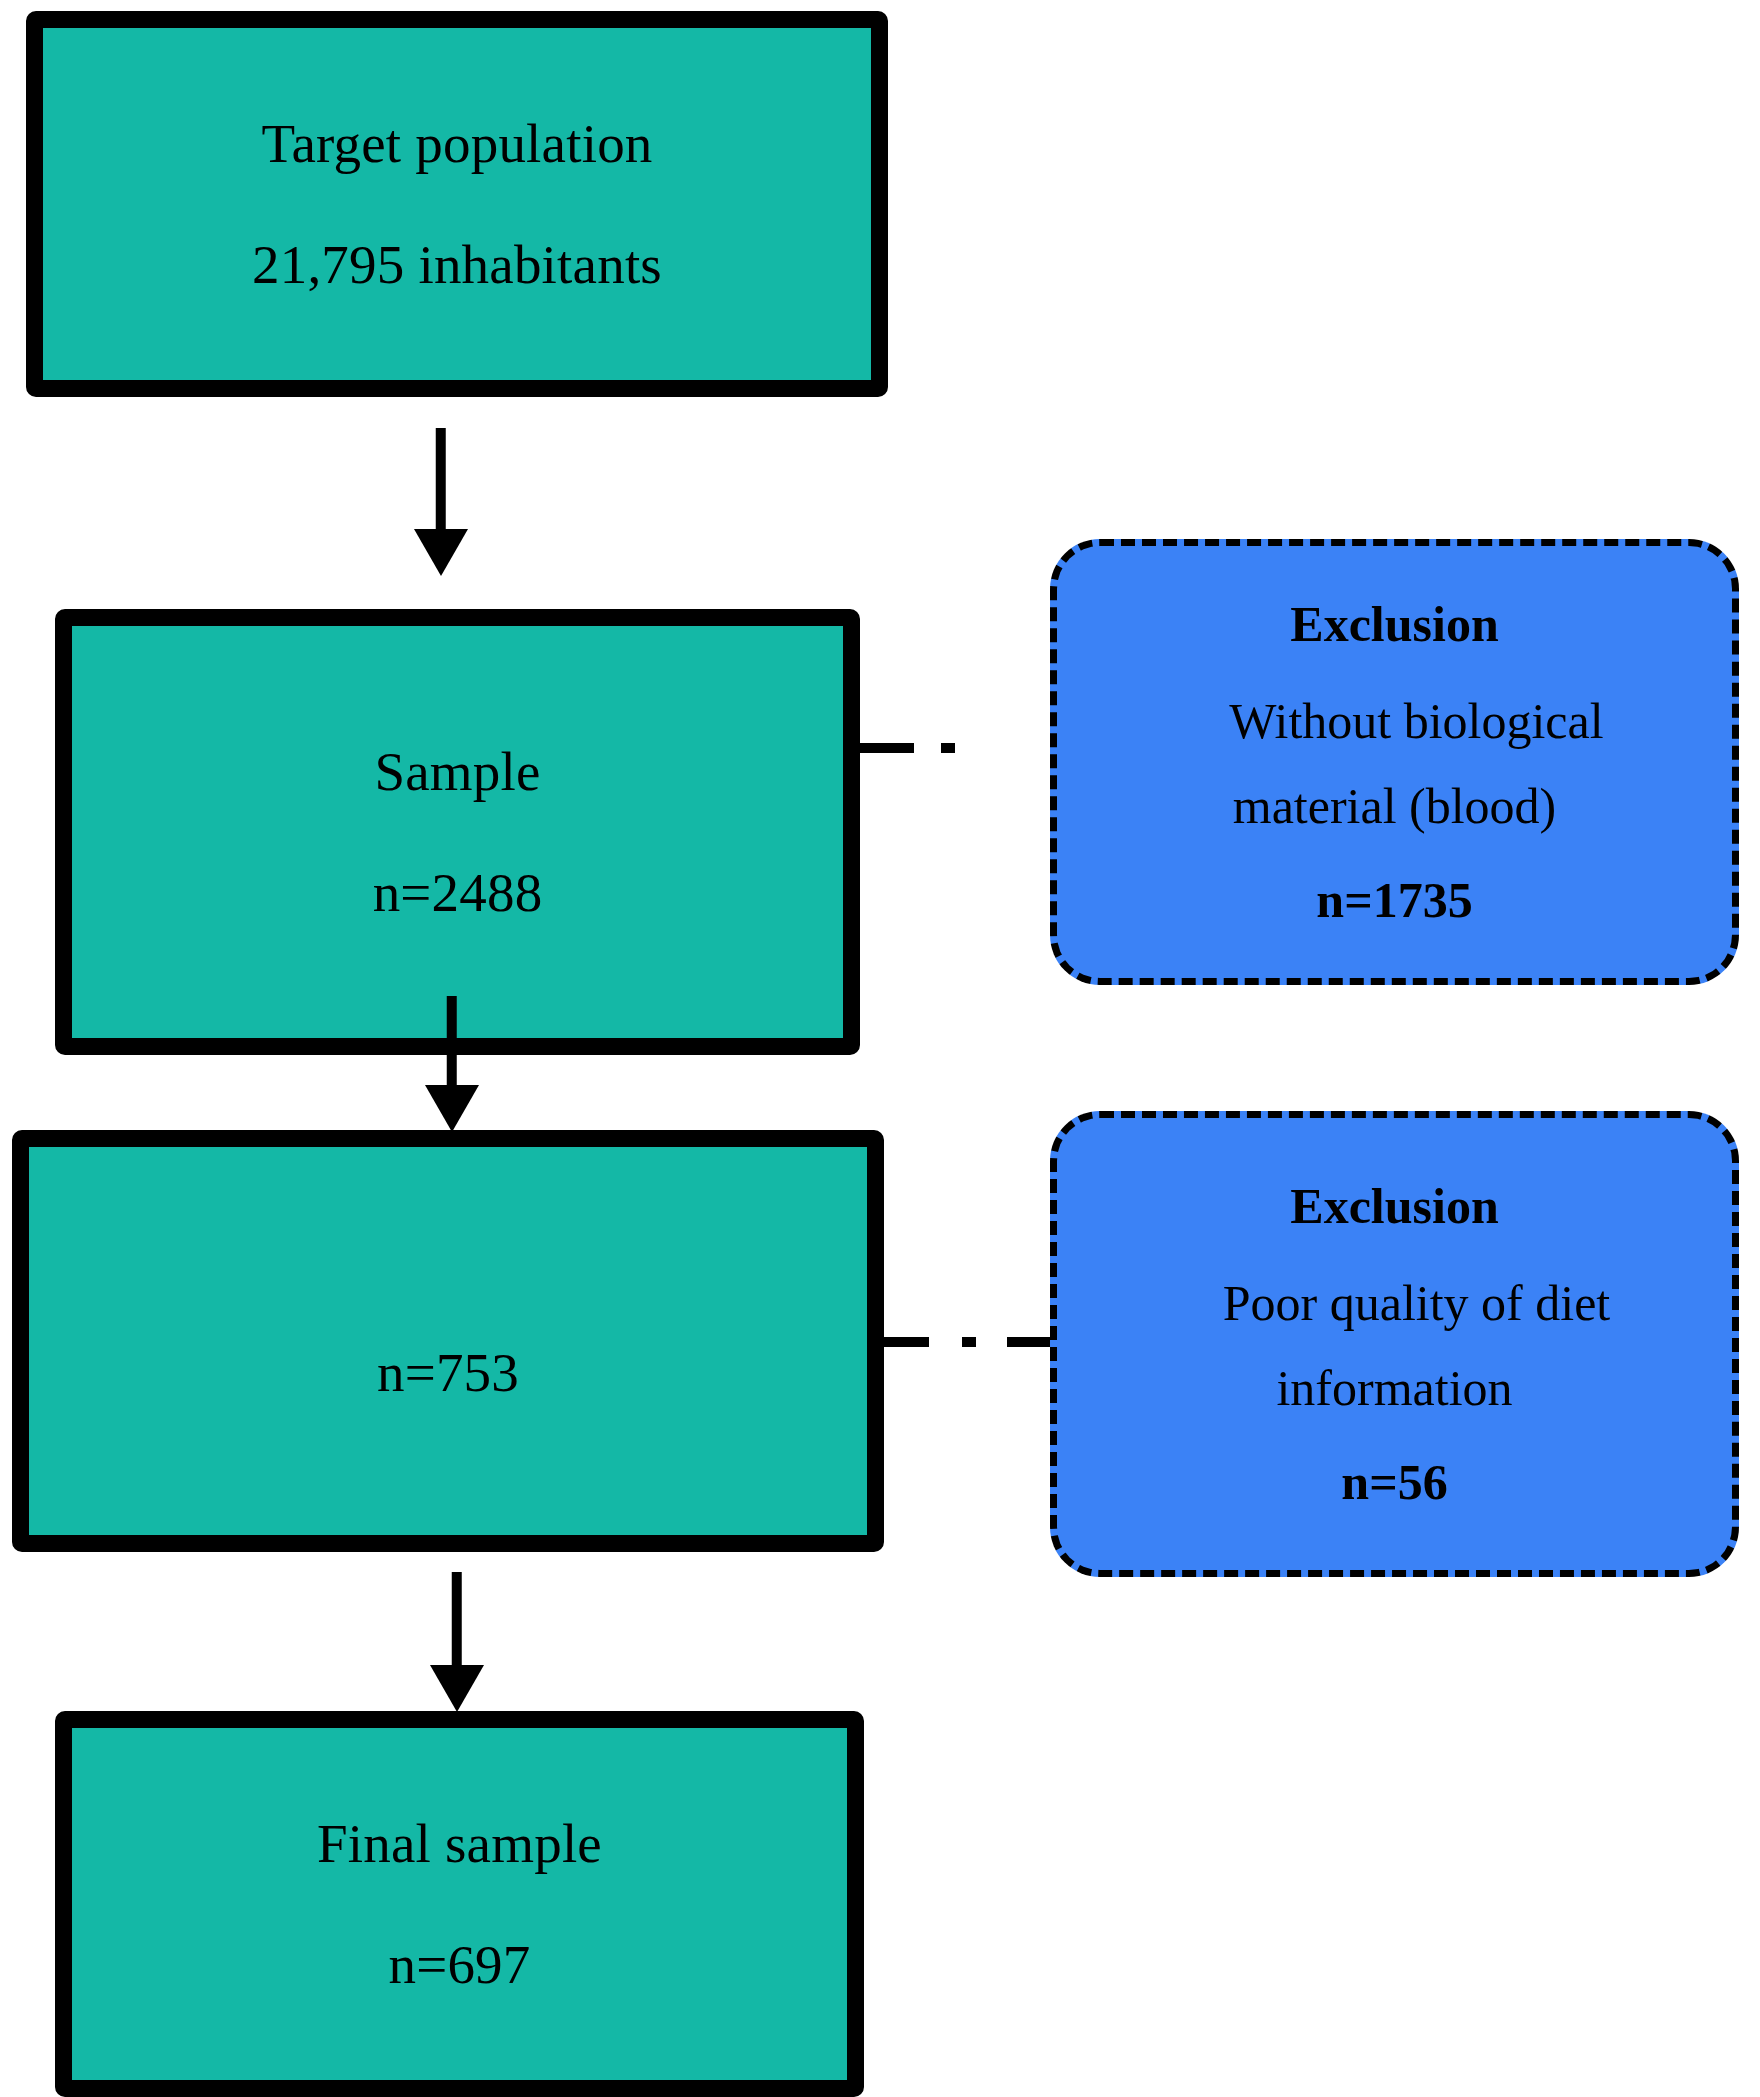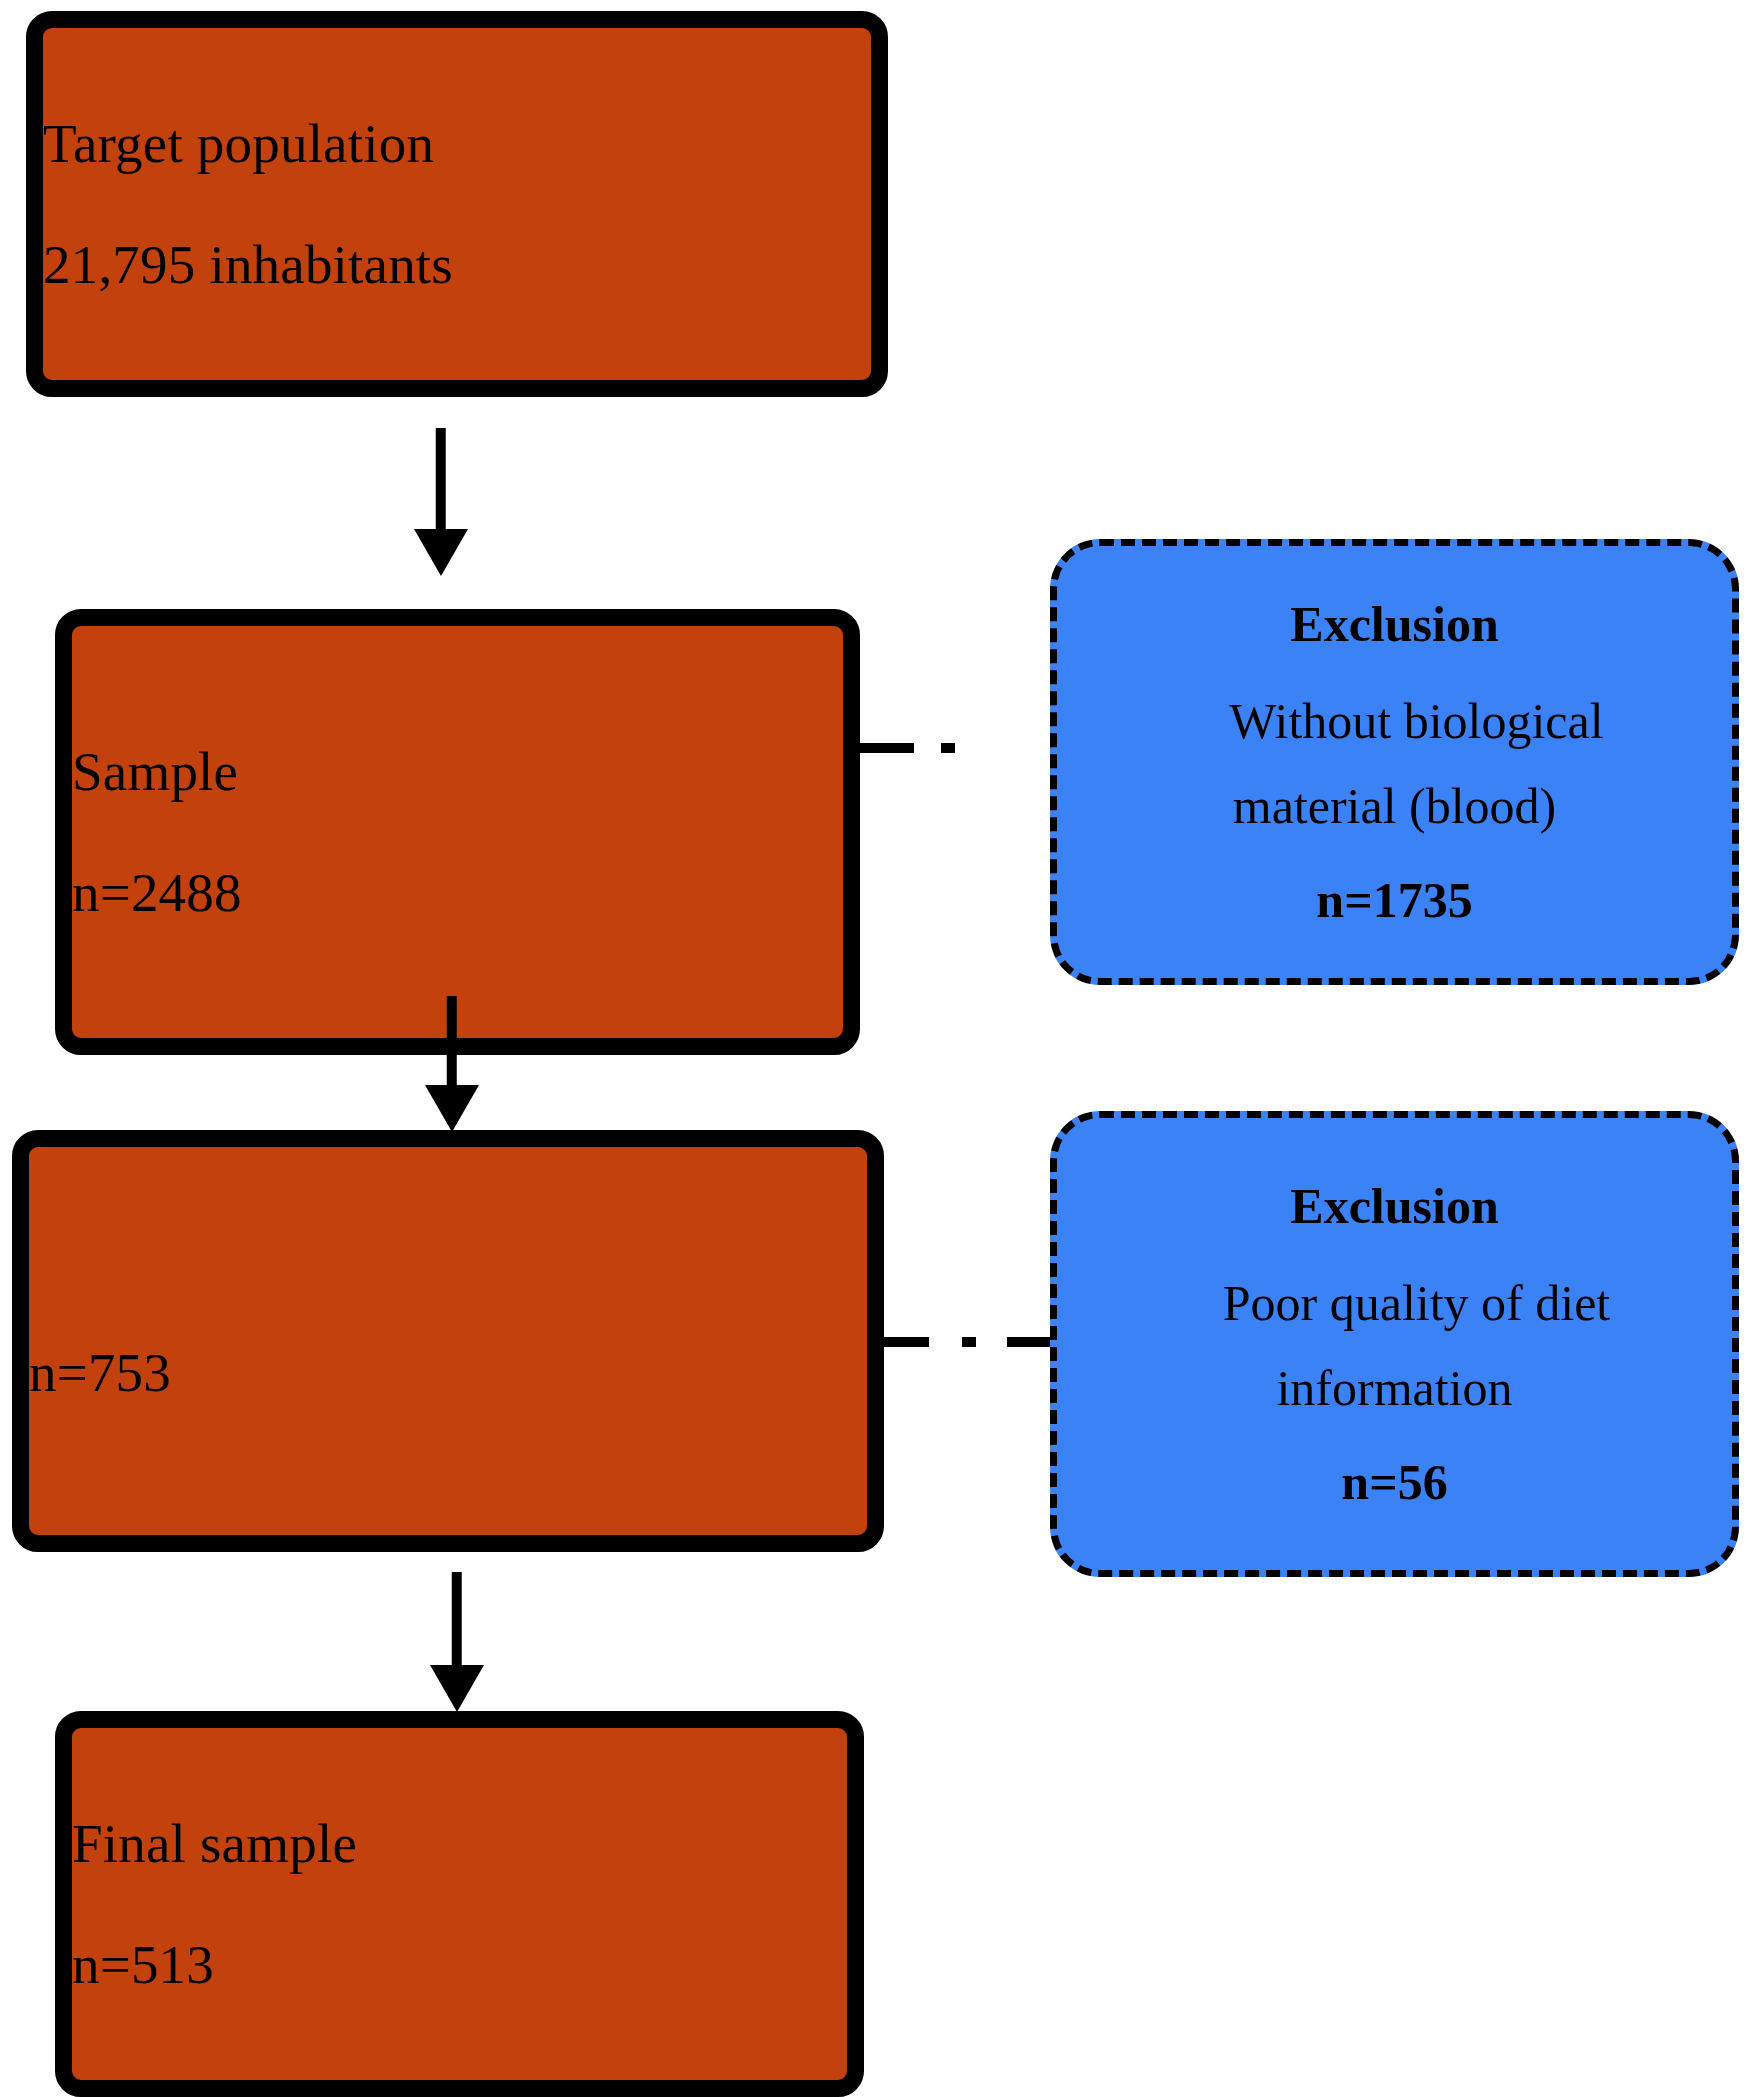--- a/index.html
+++ b/index.html
@@ -15,25 +15,25 @@
     overflow: hidden;
     font-family: "Liberation Serif", "DejaVu Serif", serif;
     color: #000000;
   }
 
   
   .node {
     position: absolute;
     box-sizing: border-box;
     border: 17px solid #000000;
-    border-radius: 26px;
-    background: #c2410c;
+    border-radius: 10px;
+    background: #14b8a6;
     display: flex;
     flex-direction: column;
-    align-items: flex-start;
+    align-items: center;
     justify-content: center;
   }
   .node .line {
     font-size: 55px;
     line-height: 1.05;
     text-align: center;
     white-space: nowrap;
     letter-spacing: 0.2px;
   }
   .node .line.gap {
@@ -157,17 +157,17 @@
     <div class="line sp3 bold">n=56</div>
   </div>
 
   <div class="arrow" style="left:429px; top:1572px; width:55px; height:140px;">
     <div class="shaft" style="height:97px;"></div>
     <div class="head"></div>
   </div>
 
   <div class="node" style="left:55px; top:1711px; width:809px; height:386px;">
     <div class="line">Final sample</div>
-    <div class="line gap bold">n=513</div>
+    <div class="line gap bold">n=697</div>
   </div>
 
 </div>
 
 
 </body></html>

